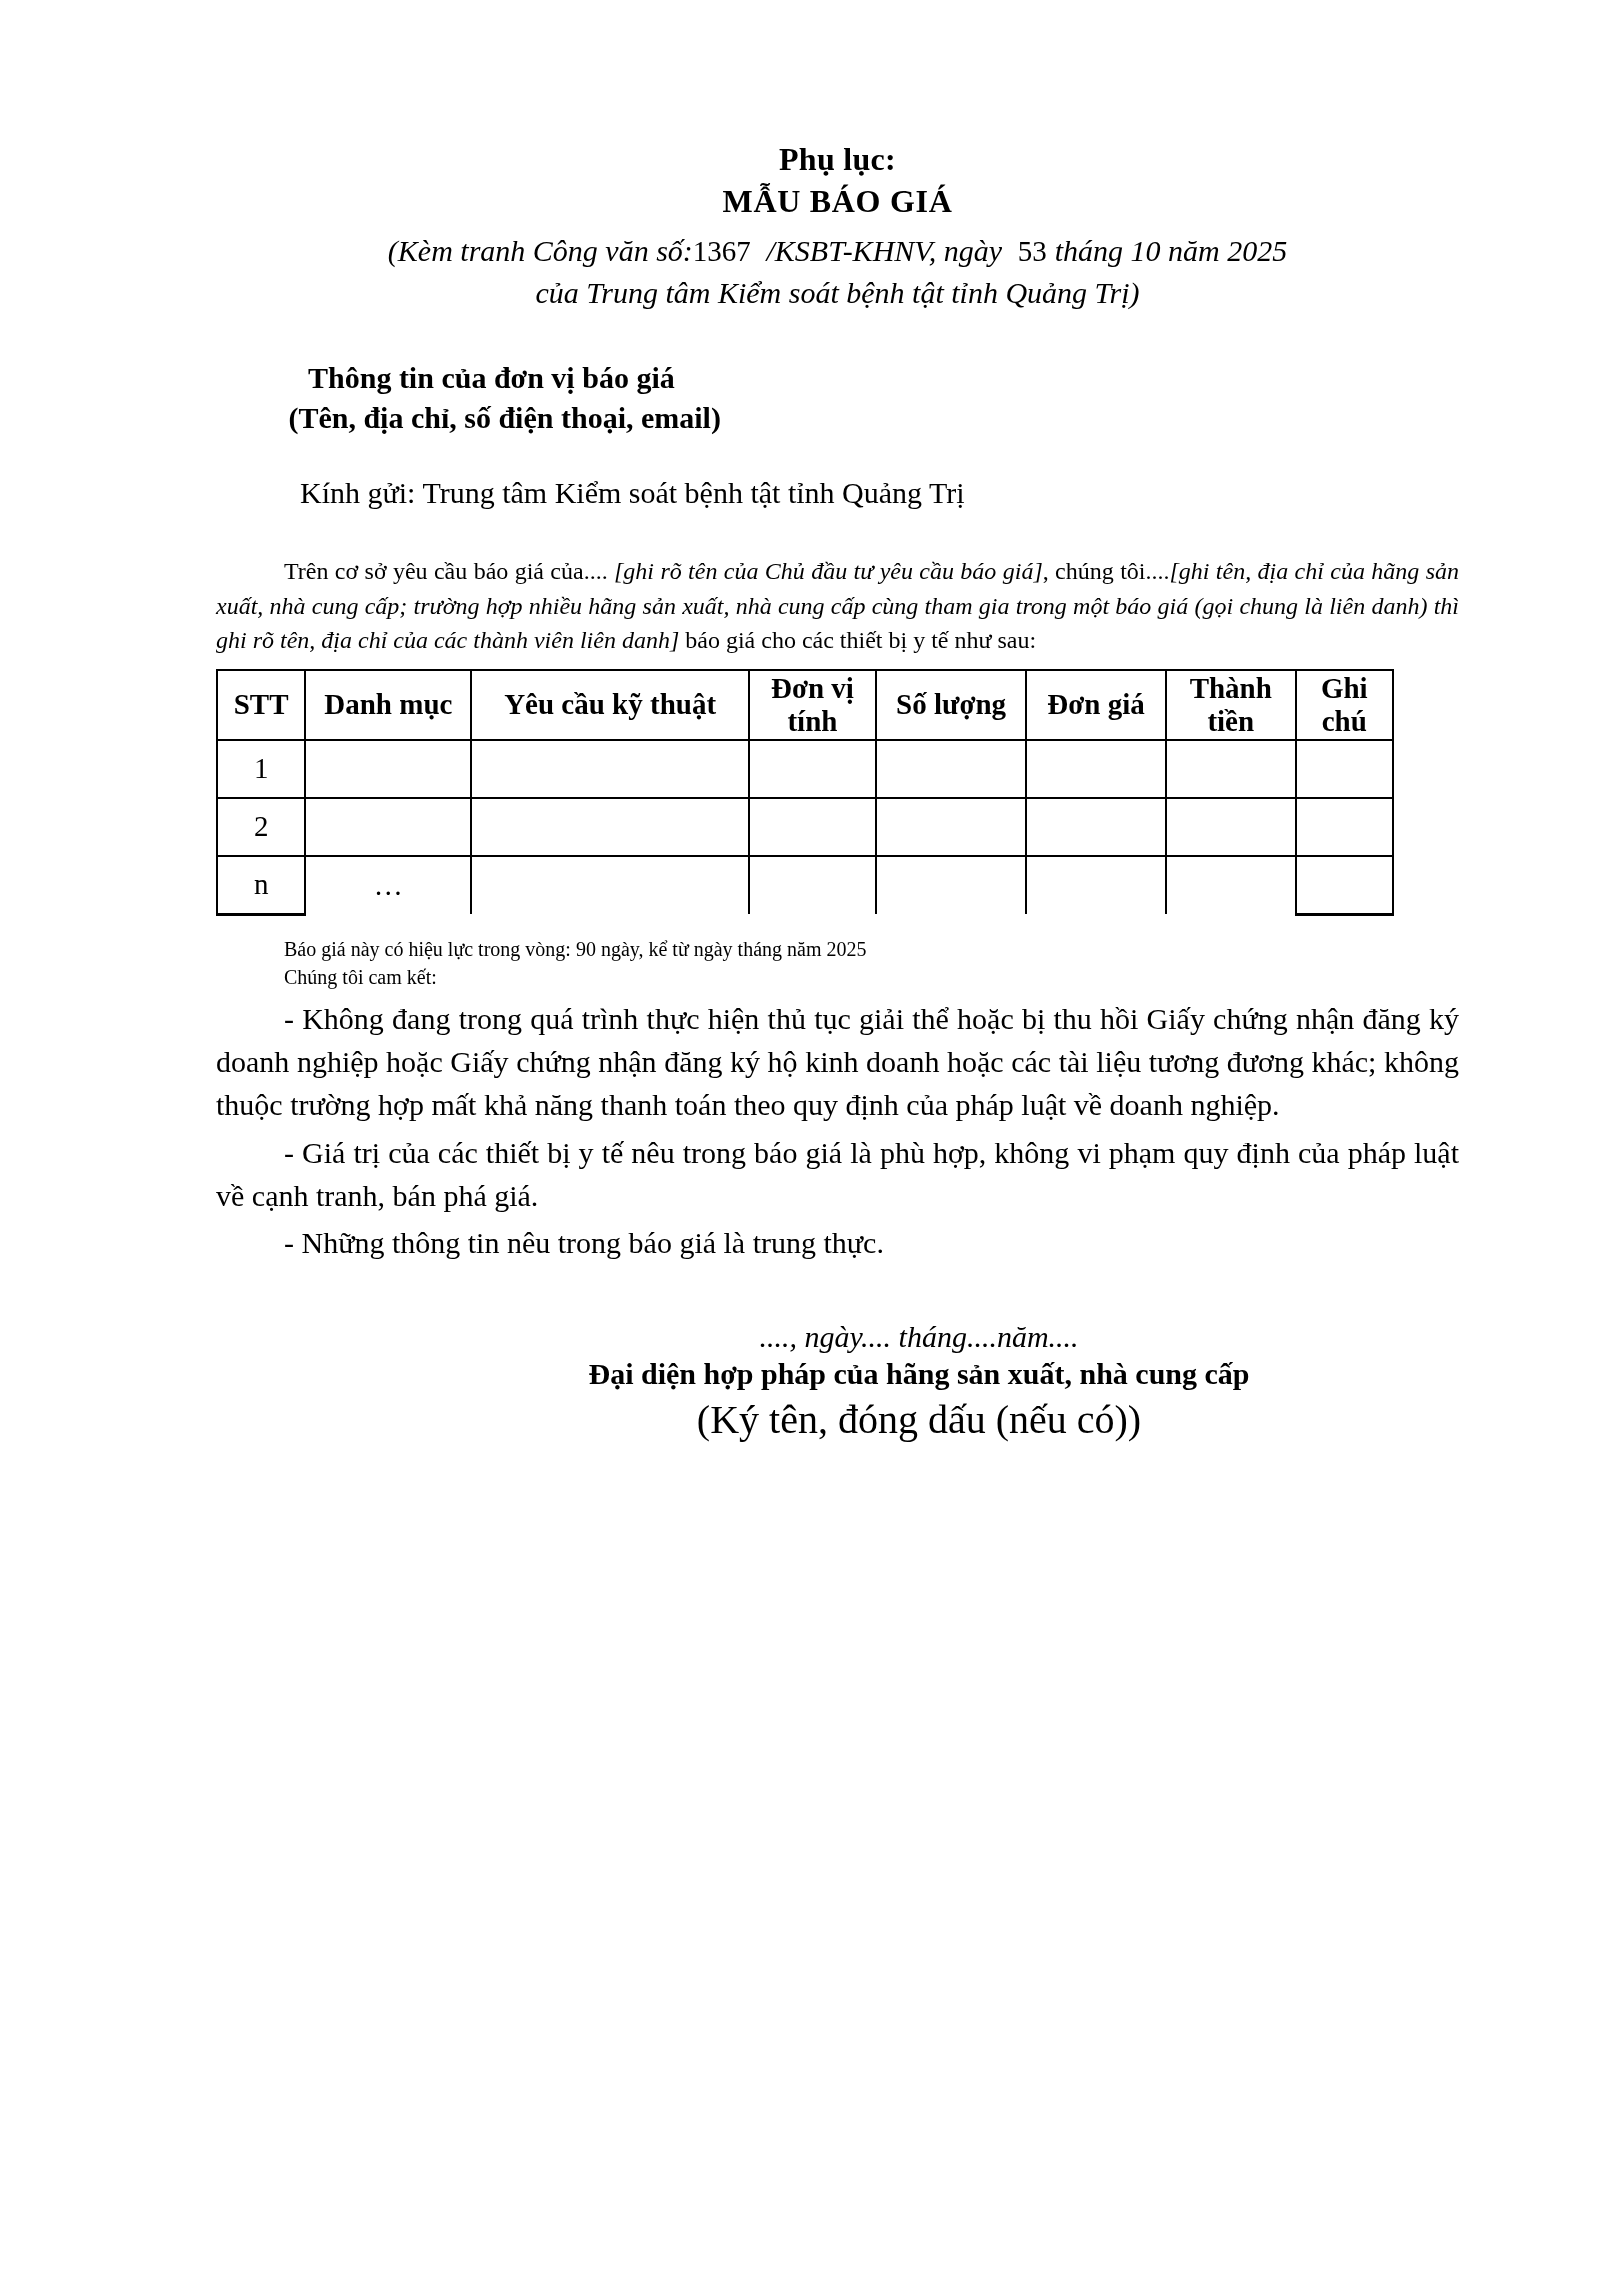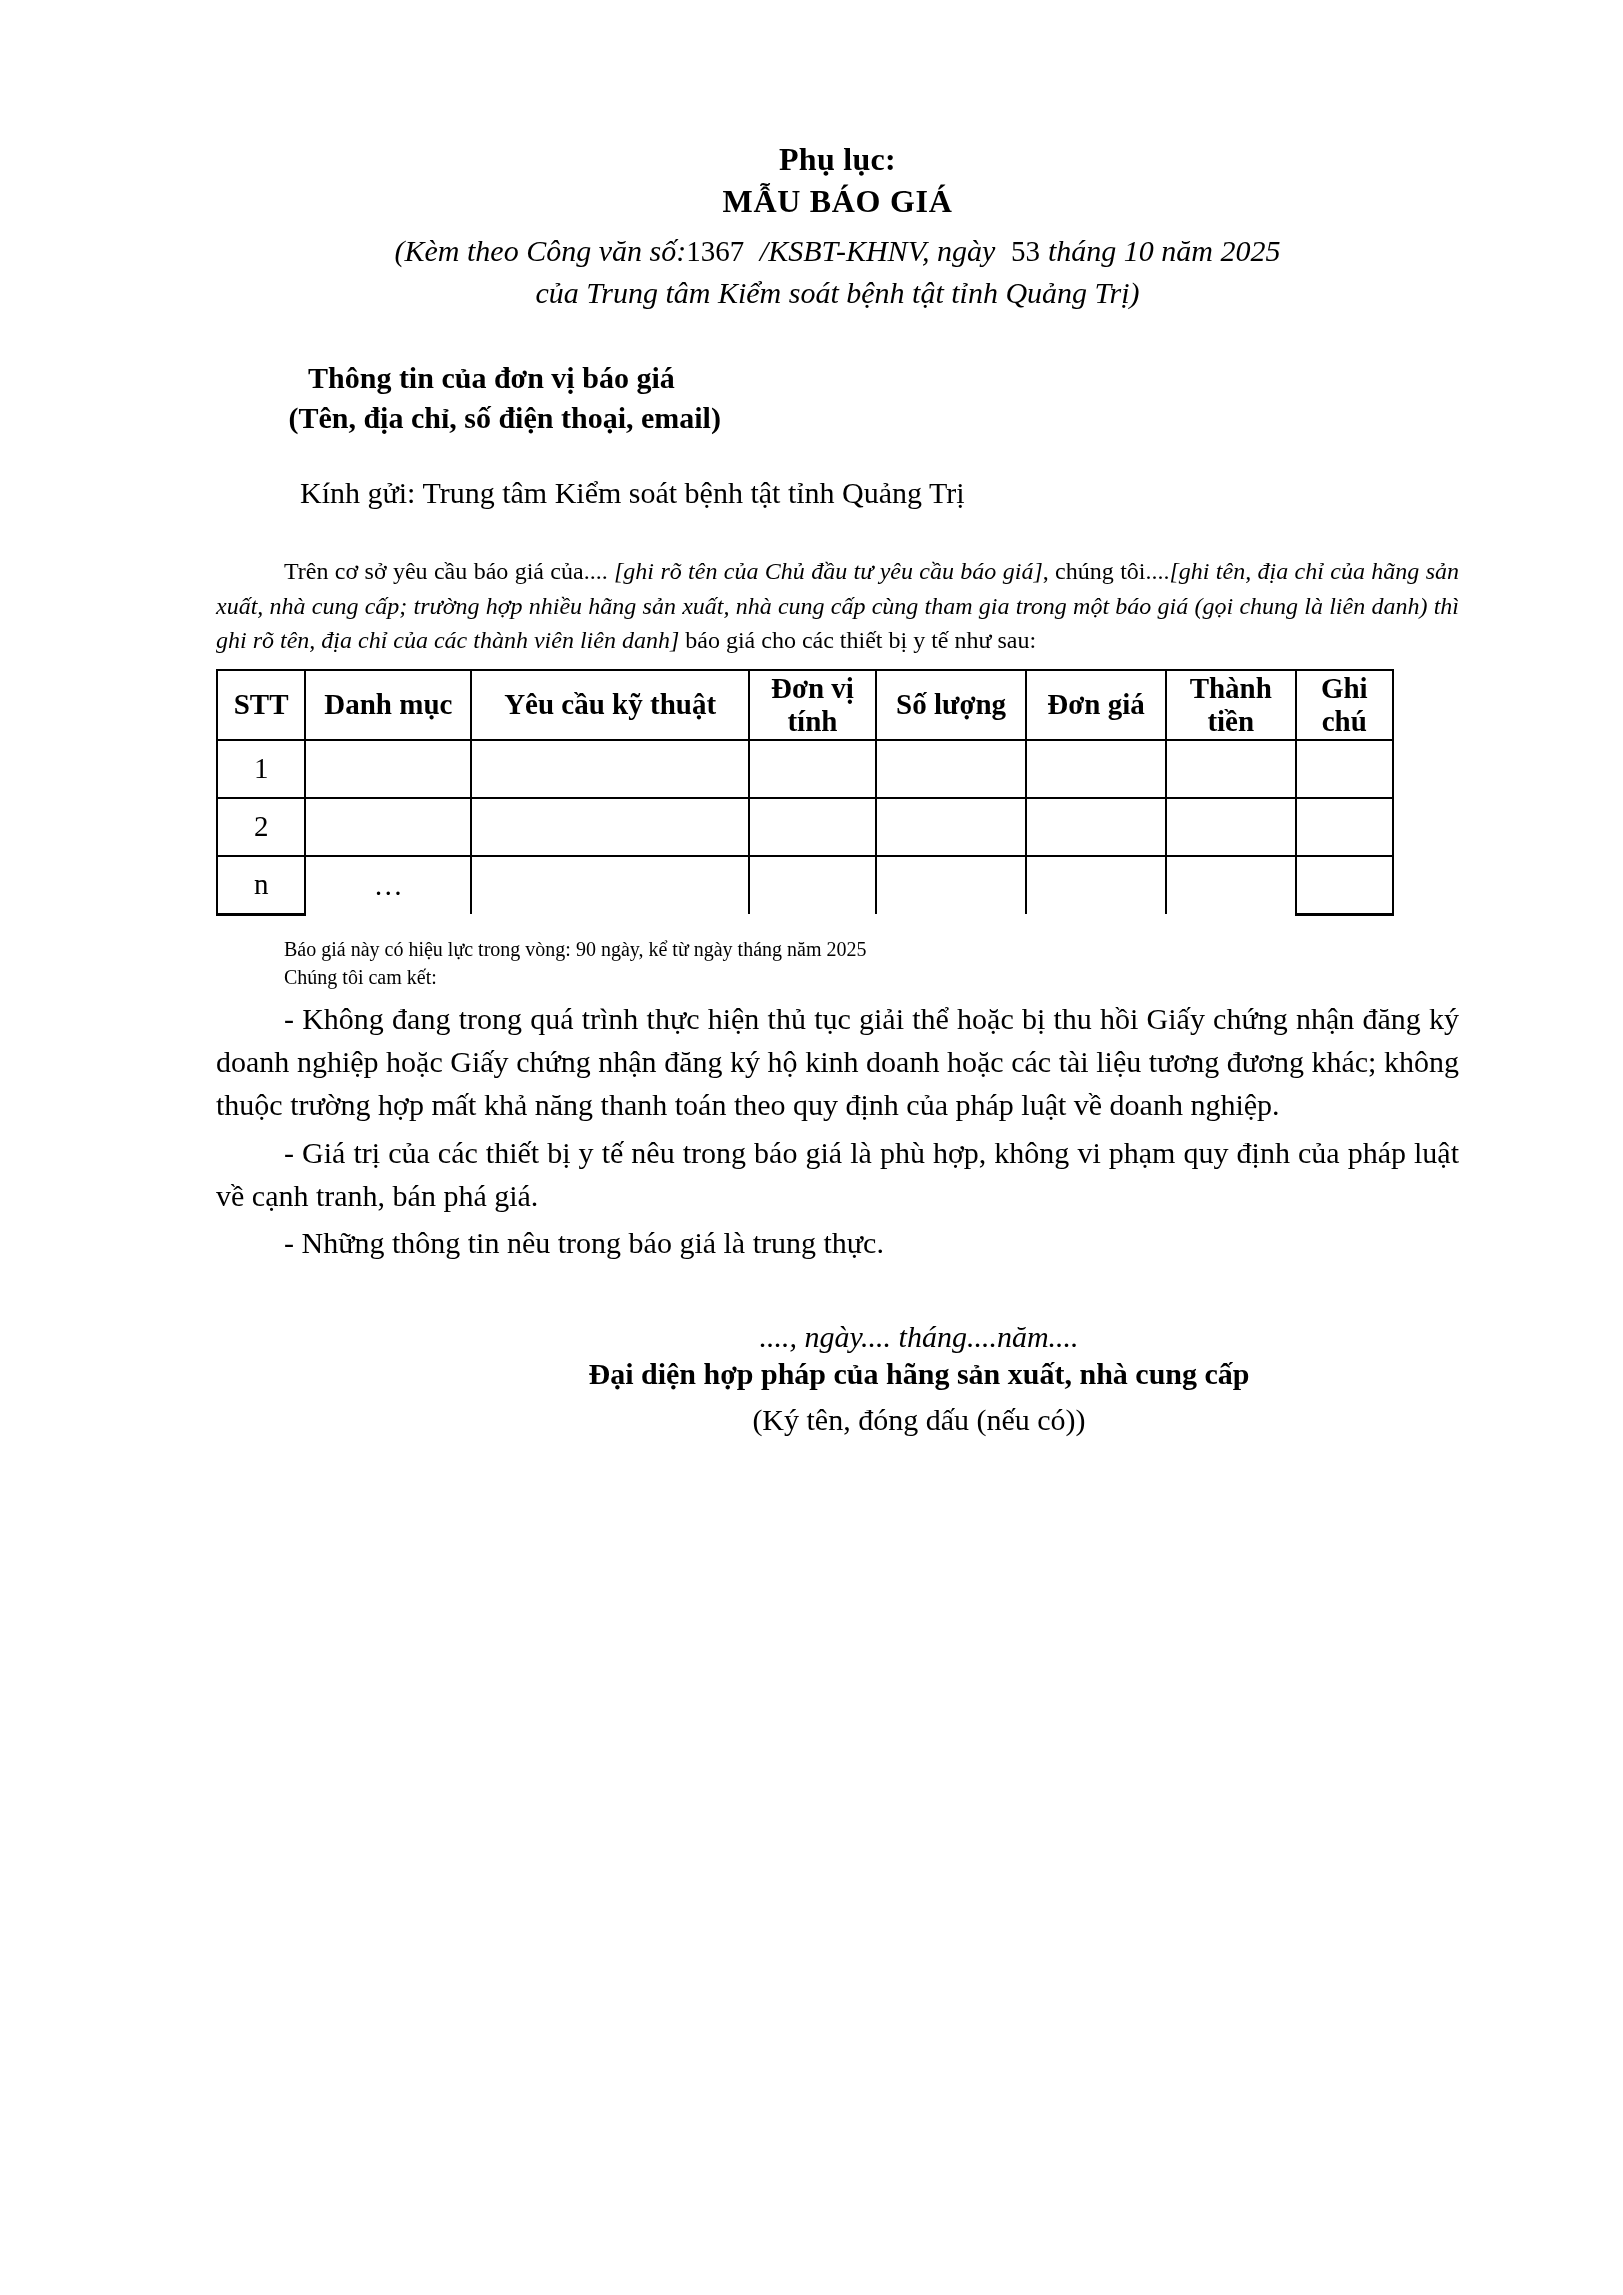--- a/index.html
+++ b/index.html
@@ -157,37 +157,37 @@
   .sig-date {
     font-style: italic;
     font-size: 30px;
   }
   .sig-role {
     font-weight: bold;
     font-size: 30px;
     margin-top: 2.6px;
   }
   .sig-note {
-    font-size: 30px;
-    margin-top: 12px;
+    font-size: 40px;
+    margin-top: 5px;
   }
 </style>
 </head>
 <body>
 
 <div class="page">
   <div class="content">
 
     <div class="title-block">
       <div class="title-line-1">Phụ lục:</div>
       <div class="title-line-2">MẪU BÁO GIÁ</div>
     </div>
 
     <div class="attach-block">
-      <div class="attach-line-1"><span>(Kèm theo Công văn số:</span><span class="upright">1367</span><span class="sp-m"></span><span>/KSBT-KHNV, ngày</span><span class="sp-m"></span><span class="upright">53</span><span class="sp-s"></span><span>tháng 10 năm 2025</span></div>
+      <div class="attach-line-1"><span>(Kèm tranh Công văn số:</span><span class="upright">1367</span><span class="sp-m"></span><span>/KSBT-KHNV, ngày</span><span class="sp-m"></span><span class="upright">53</span><span class="sp-s"></span><span>tháng 10 năm 2025</span></div>
       <div class="attach-line-2">của Trung tâm Kiểm soát bệnh tật tỉnh Quảng Trị)</div>
     </div>
 
     <div class="supplier-block">
       <div>Thông tin của đơn vị báo giá</div>
       <div class="supplier-line-2">(Tên, địa chỉ, số điện thoại, email)</div>
     </div>
 
     <div class="recipient">Kính gửi: Trung tâm Kiểm soát bệnh tật tỉnh Quảng Trị</div>
 

